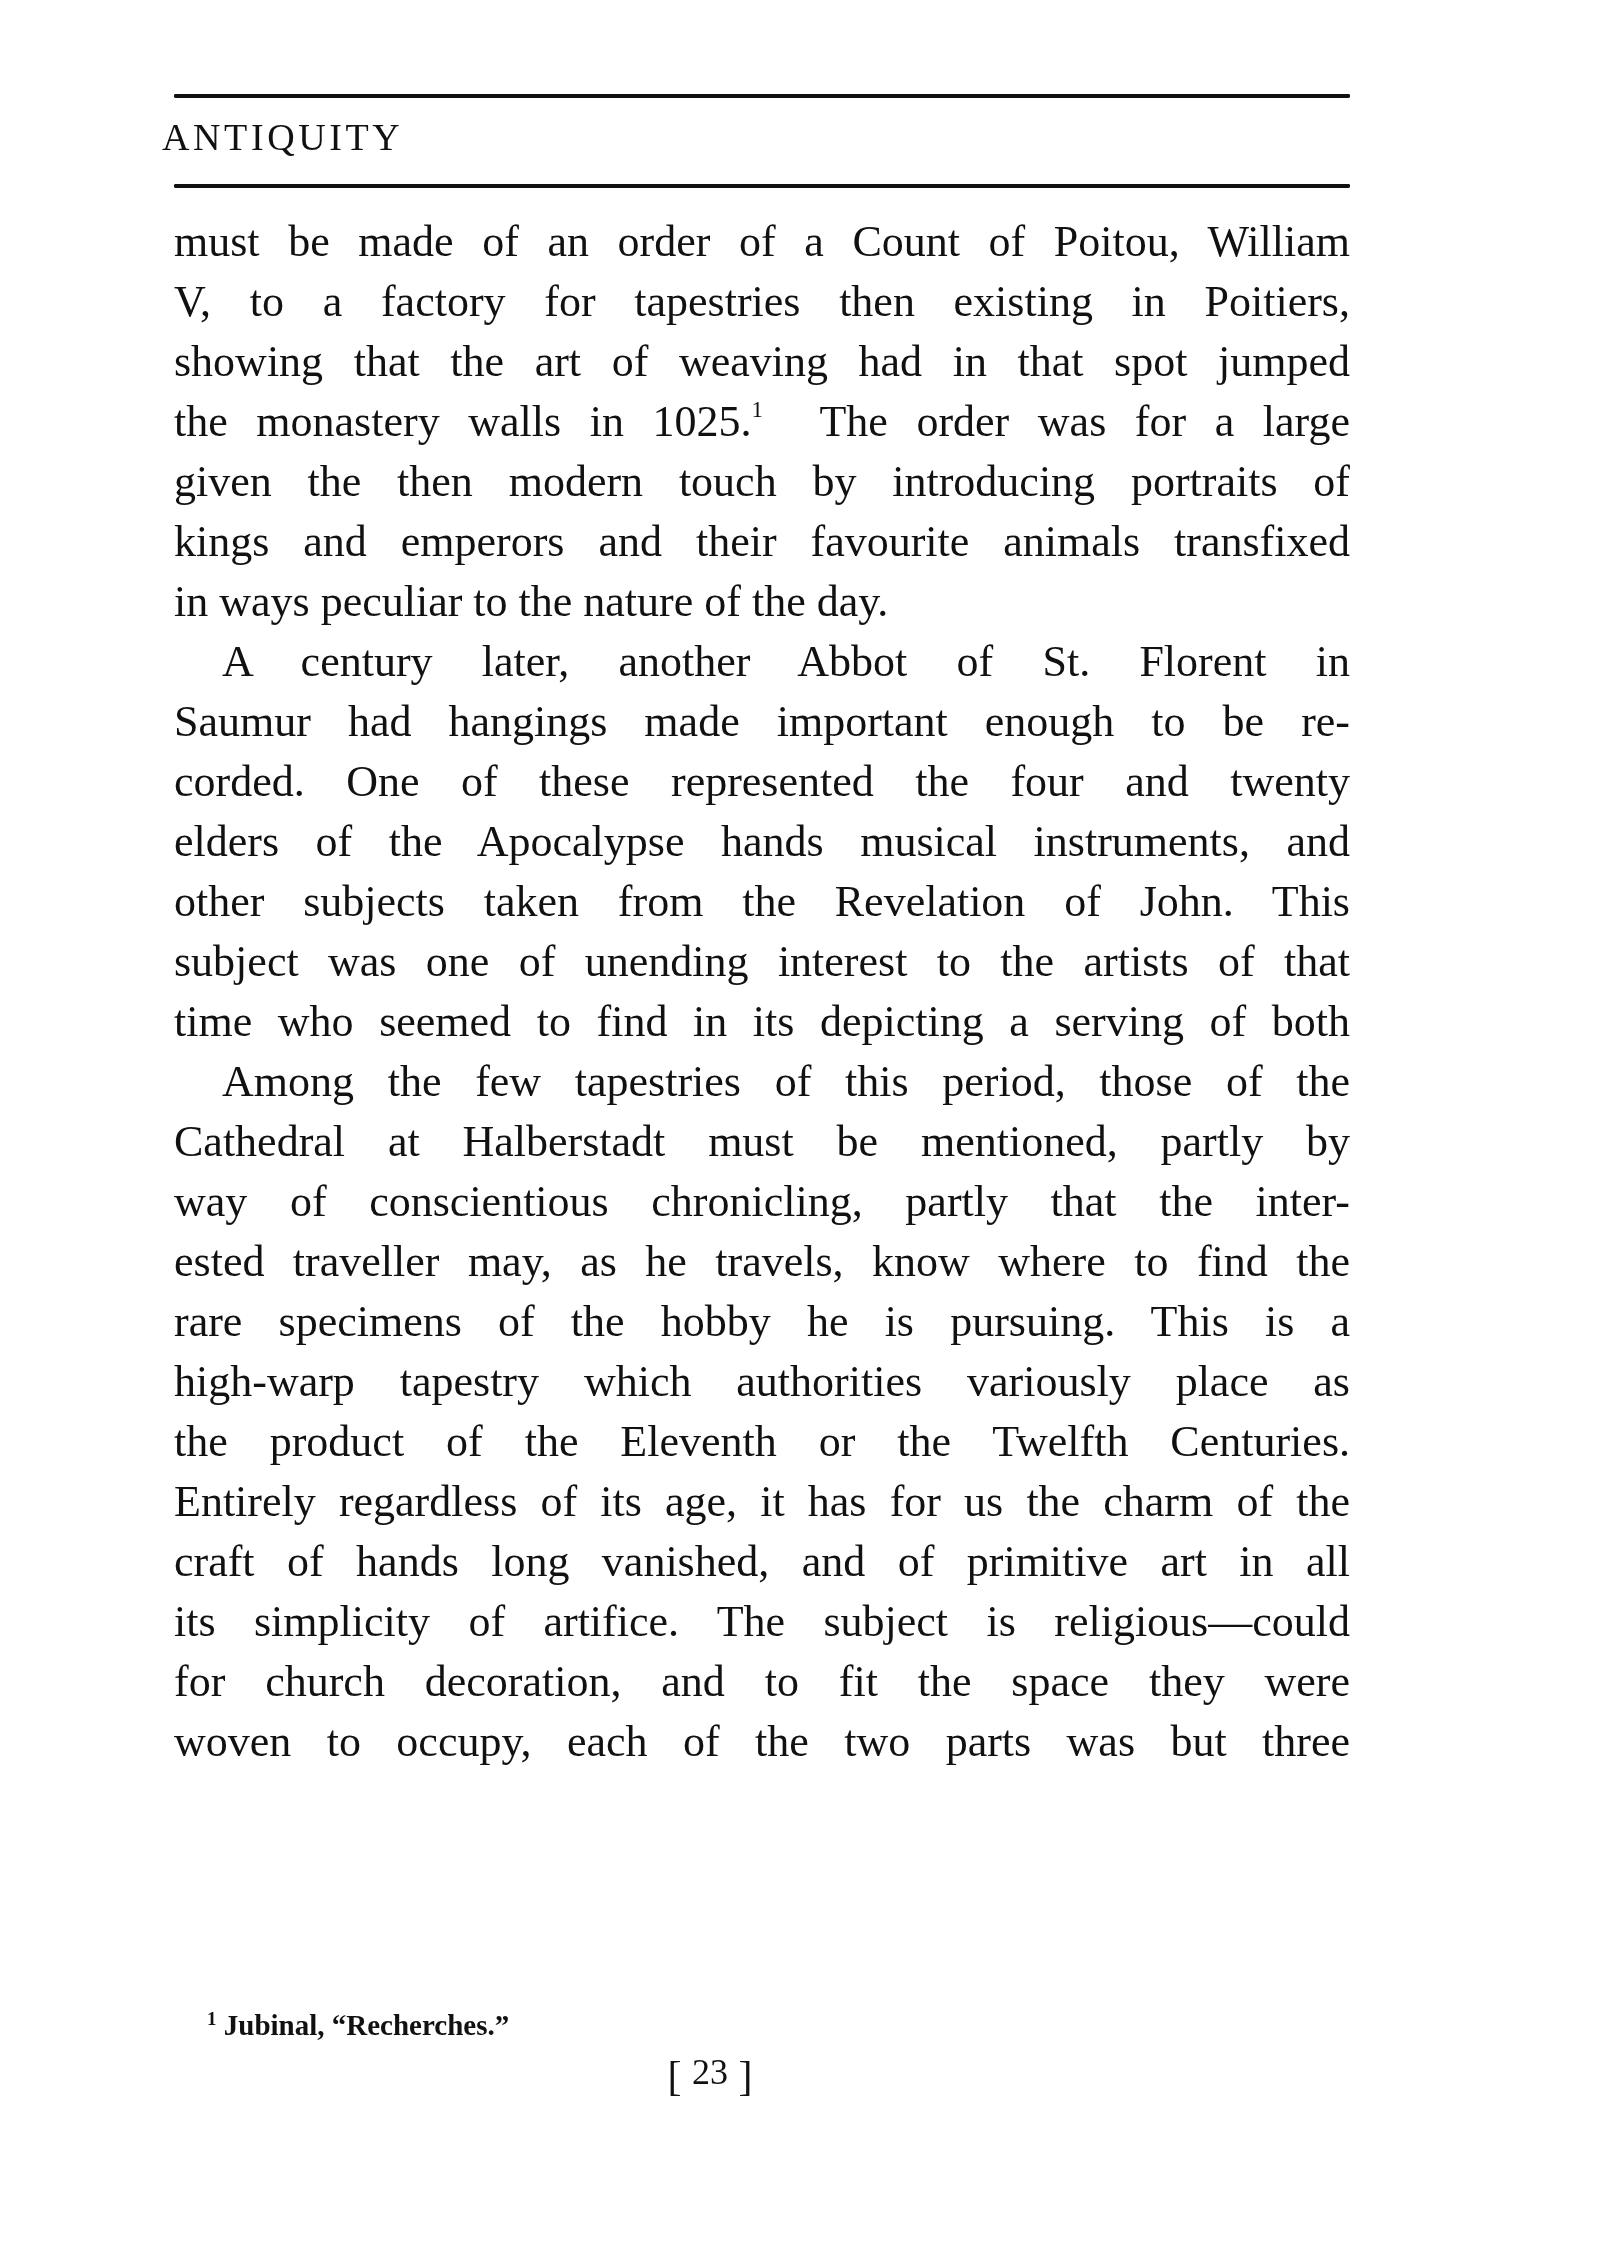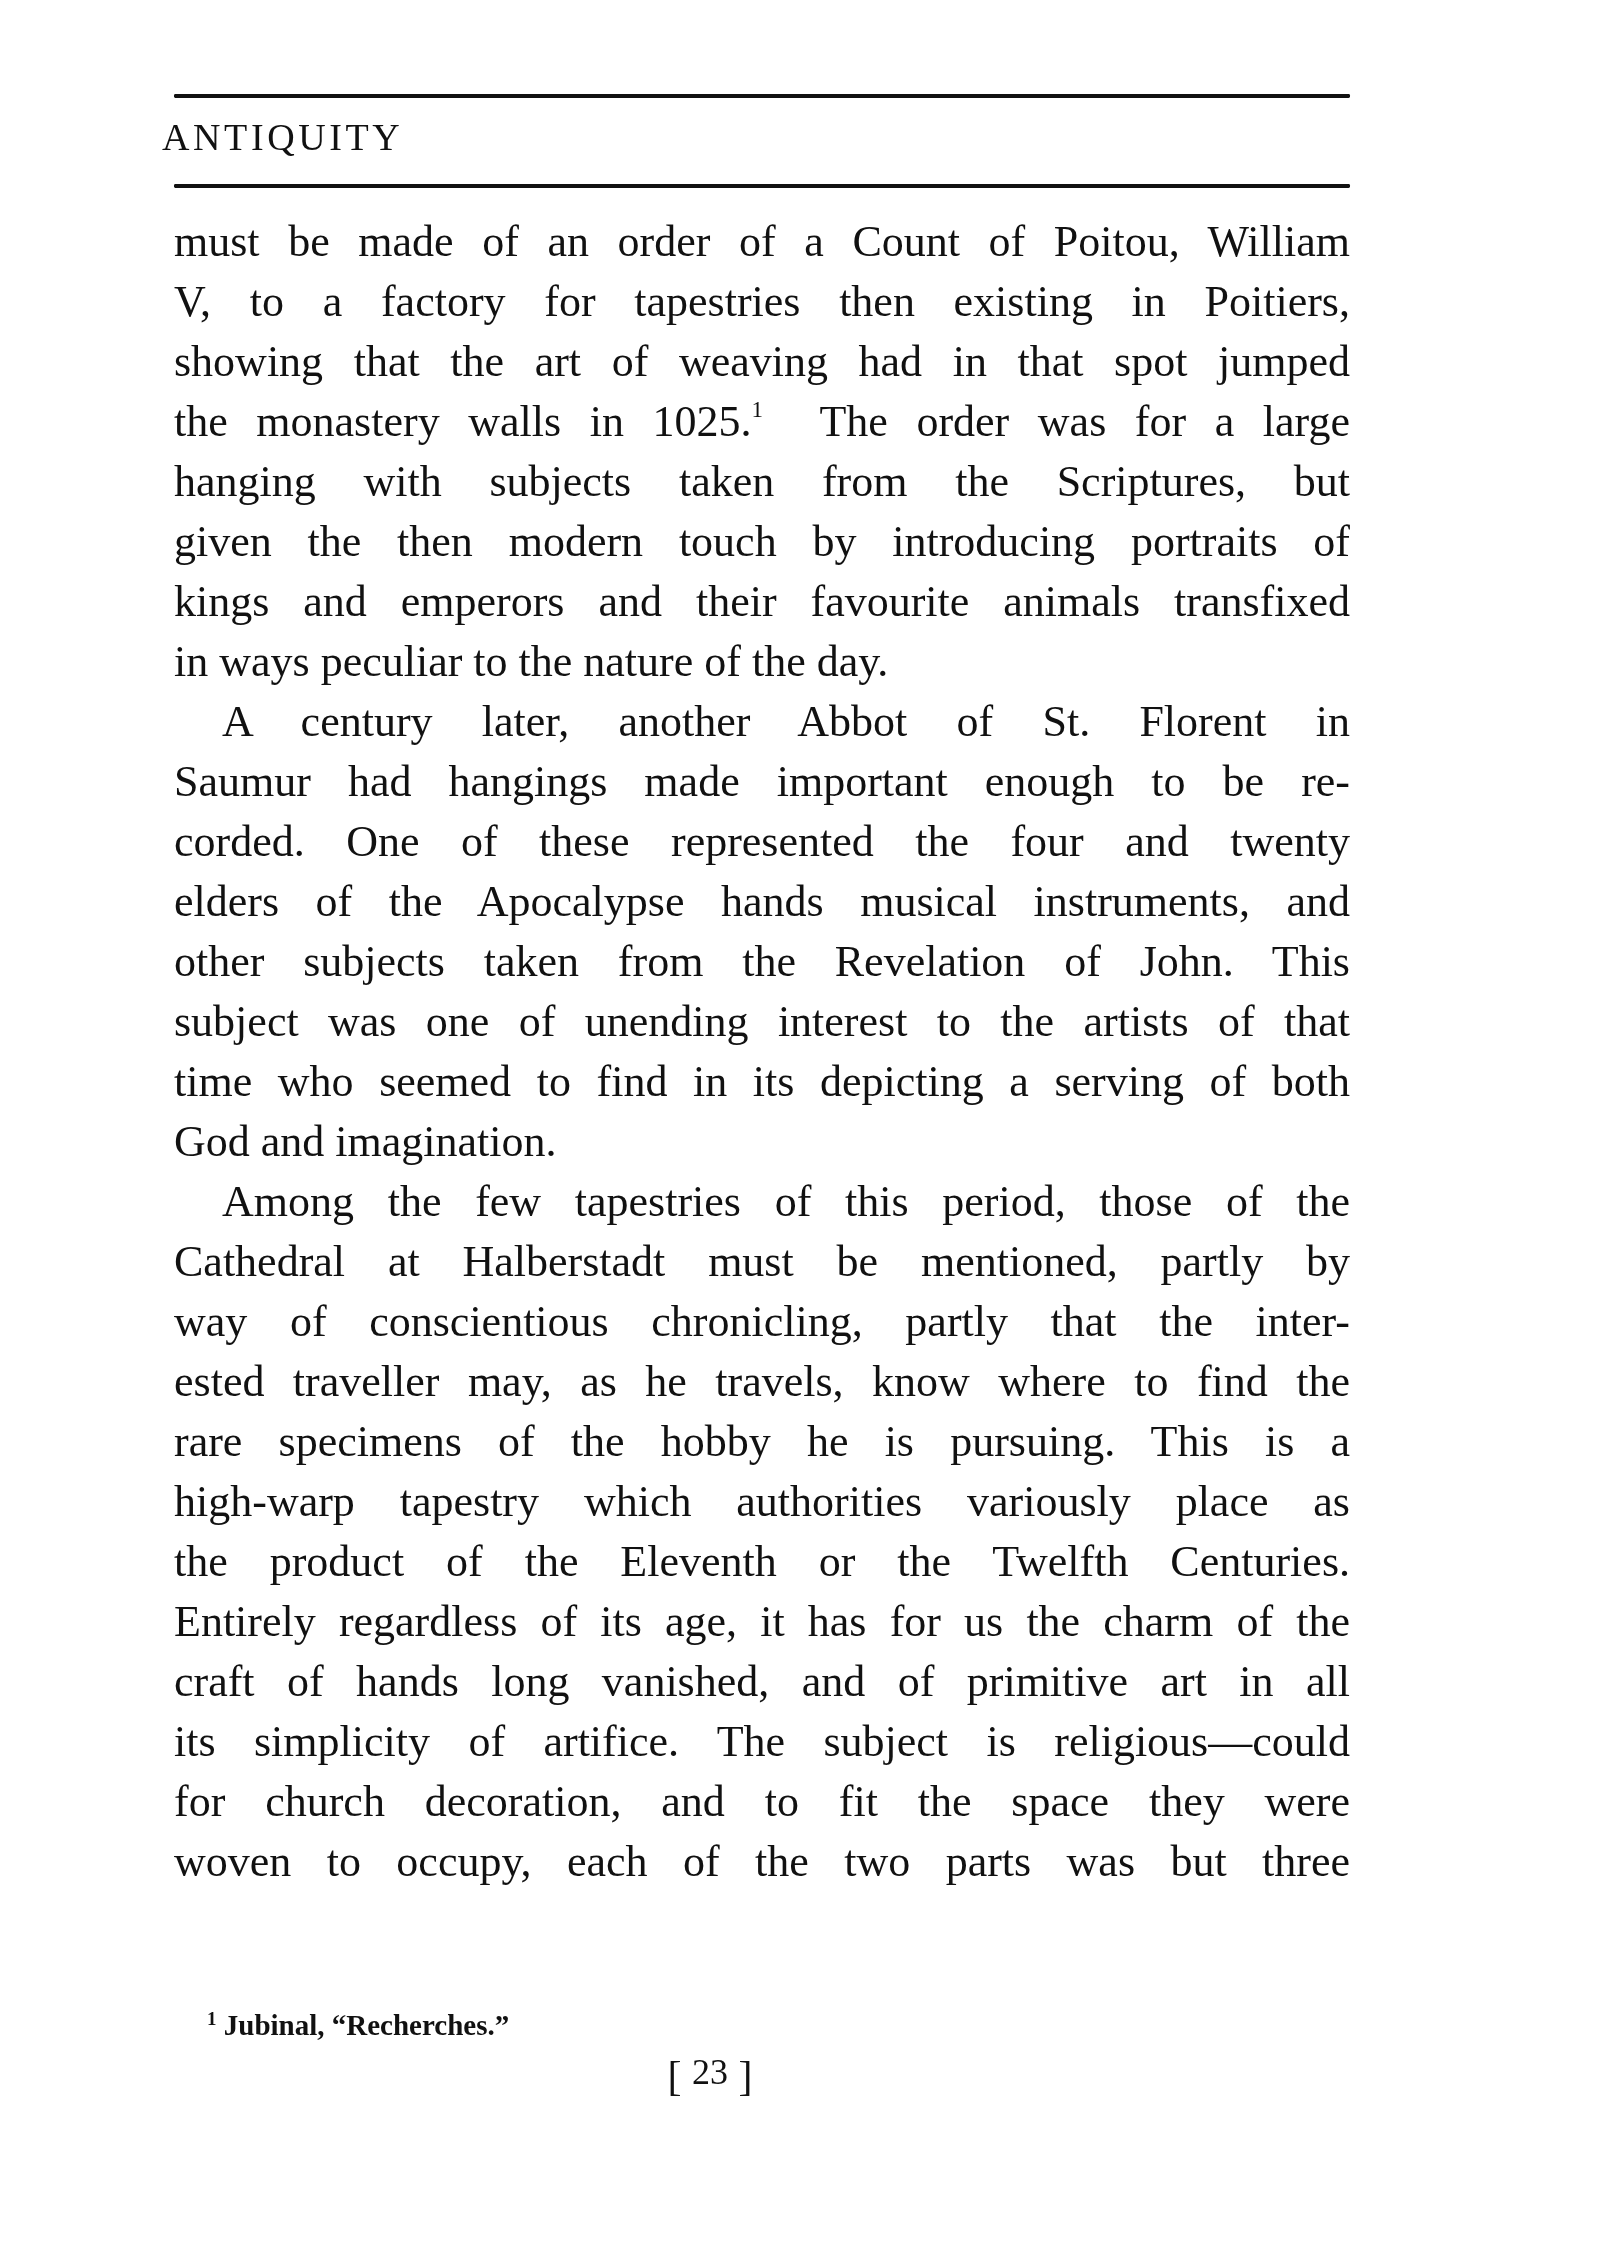--- a/index.html
+++ b/index.html
@@ -28,34 +28,32 @@
 <div class="rule top"></div>
 <div class="running-head">ANTIQUITY</div>
 <div class="rule bottom"></div>
 
 <div class="body-text" id="body-text">
     <div>
       <div class="line">must be made of an order of a Count of Poitou, William</div>
       <div class="line">V, to a factory for tapestries then existing in Poitiers,</div>
       <div class="line">showing that the art of weaving had in that spot jumped</div>
       <div class="line"><span>the monastery walls in 1025.</span><sup>1</sup><span style="white-space: pre;">  The order was for a large</span></div>
-      <div class="line">hanging with subjects taken from the Scriptures, but</div>
       <div class="line">given the then modern touch by introducing portraits of</div>
       <div class="line">kings and emperors and their favourite animals transfixed</div>
       <div class="line last">in ways peculiar to the nature of the day.</div>
     </div>
     <div>
       <div class="line indent">A century later, another Abbot of St. Florent in</div>
       <div class="line">Saumur had hangings made important enough to be re-</div>
       <div class="line">corded.  One of these represented the four and twenty</div>
       <div class="line">elders of the Apocalypse hands musical instruments, and</div>
       <div class="line">other subjects taken from the Revelation of John.  This</div>
       <div class="line">subject was one of unending interest to the artists of that</div>
       <div class="line">time who seemed to find in its depicting a serving of both</div>
-      <div class="line last">God and imagination.</div>
     </div>
     <div>
       <div class="line indent">Among the few tapestries of this period, those of the</div>
       <div class="line">Cathedral at Halberstadt must be mentioned, partly by</div>
       <div class="line">way of conscientious chronicling, partly that the inter-</div>
       <div class="line">ested traveller may, as he travels, know where to find the</div>
       <div class="line">rare specimens of the hobby he is pursuing.  This is a</div>
       <div class="line">high-warp tapestry which authorities variously place as</div>
       <div class="line">the product of the Eleventh or the Twelfth Centuries.</div>
       <div class="line">Entirely regardless of its age, it has for us the charm of the</div>

